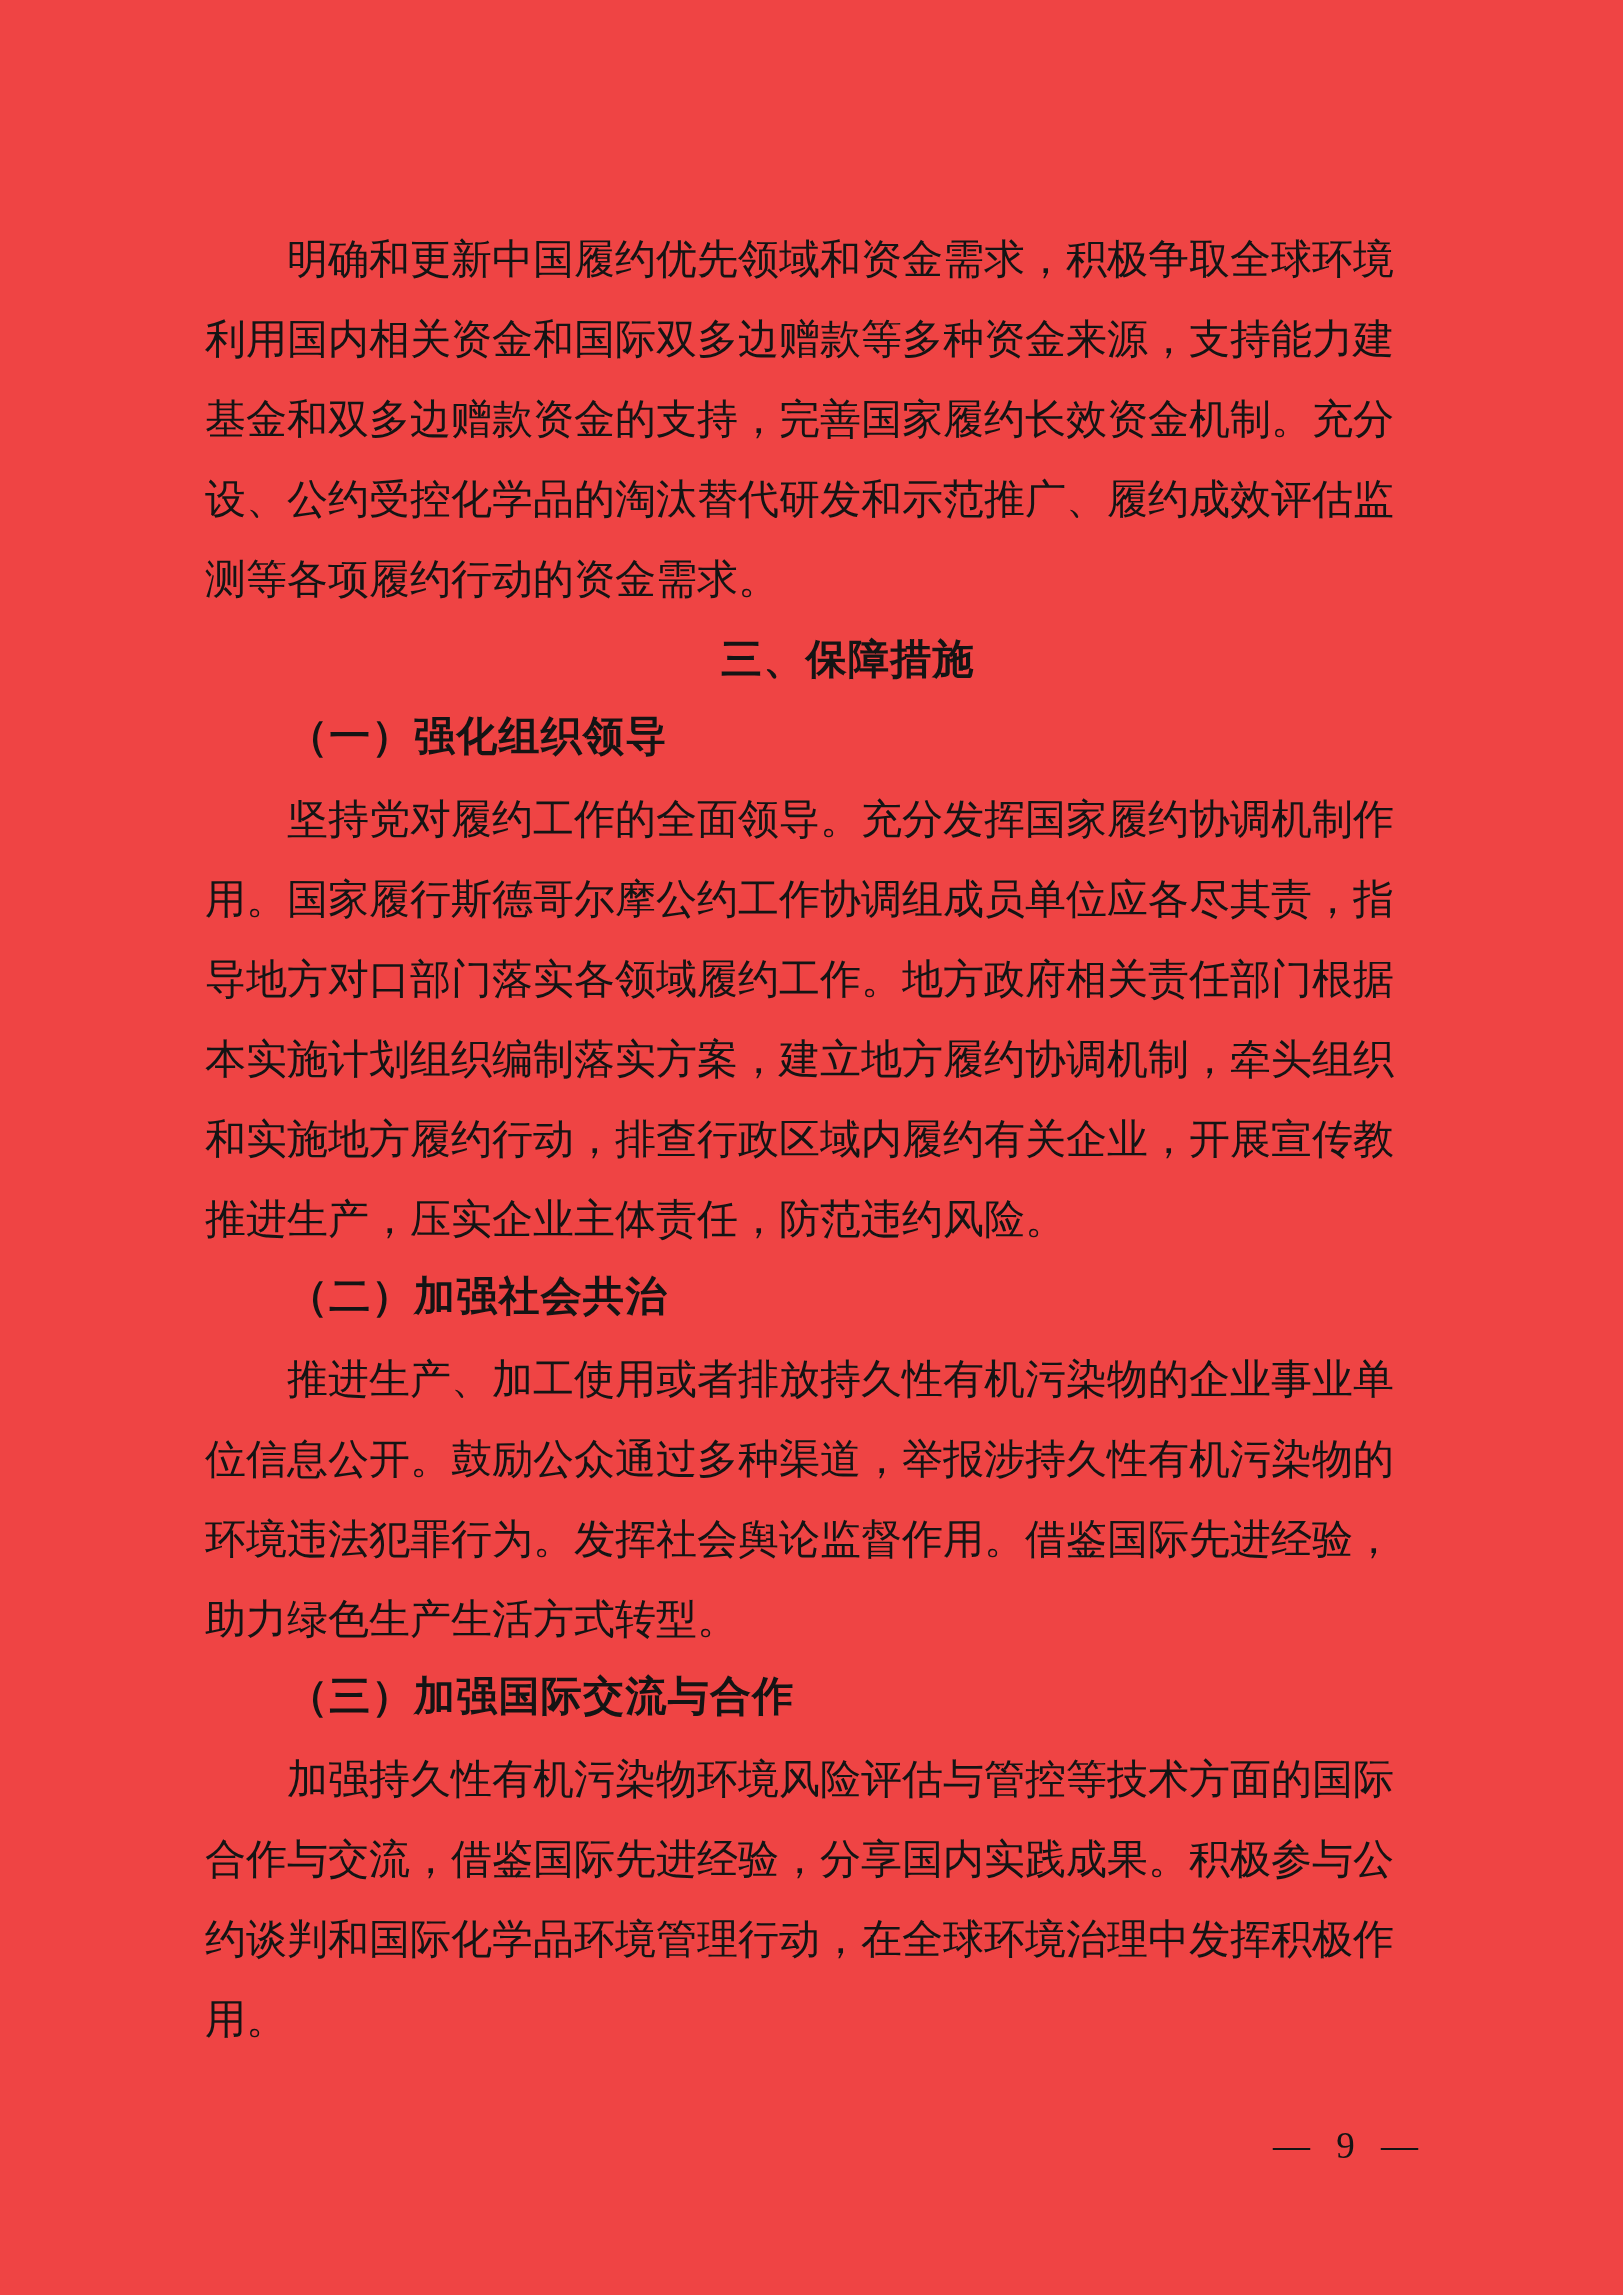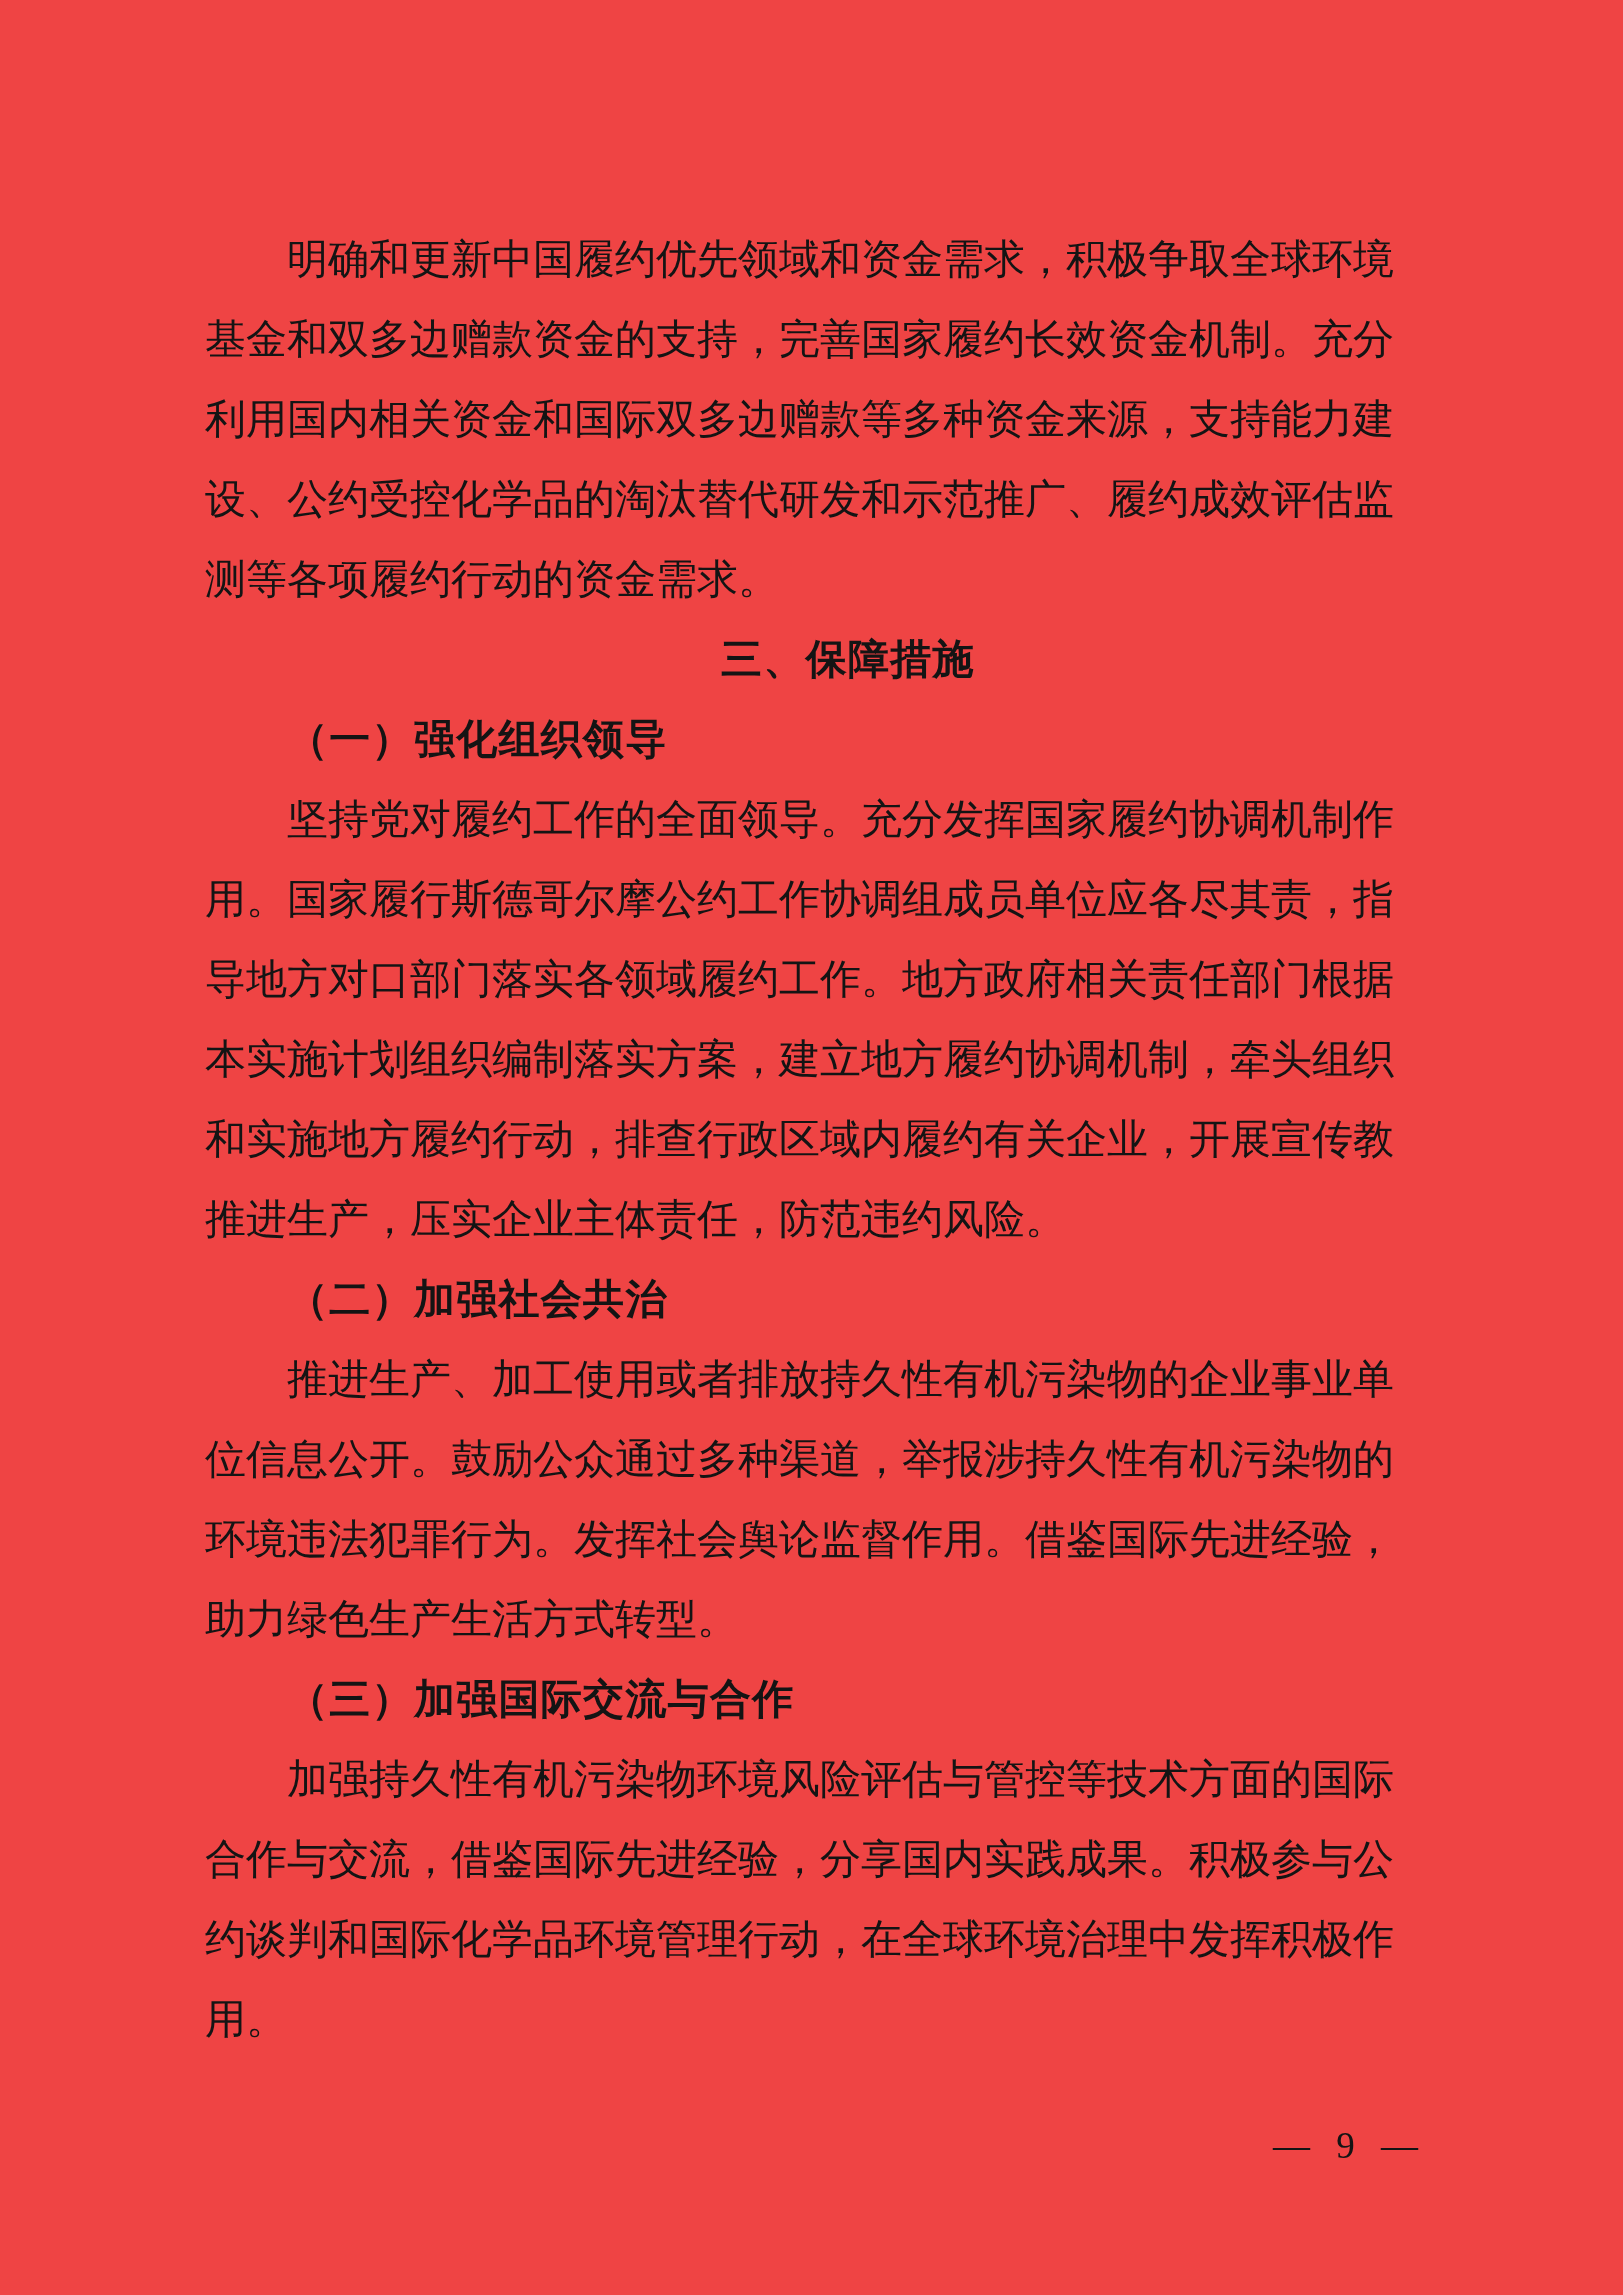--- a/index.html
+++ b/index.html
@@ -34,21 +34,21 @@
     text-indent: 82px;
     font-weight: 700;
     font-family: "Liberation Sans", sans-serif;
     letter-spacing: 1.3px;
     text-align: center;
   }
   
   .sub-heading .line {
     text-indent: 82px;
     font-weight: 700;
-    font-family: Liberation Sans, sans-serif;
+    font-family: Liberation Mono, monospace;
     letter-spacing: 1.3px;
   }
   .page-number {
     position: absolute;
     top: 2124px;
     right: 205px;
     font-size: 37px;
     line-height: 44px;
     font-family: "Liberation Serif", serif;
     color: #141414;
@@ -56,22 +56,22 @@
     white-space: pre;
   }
 </style>
 </head>
 <body>
 
 <div class="page">
   <div class="content">
       <div class="block paragraph">
         <div class="line first">明确和更新中国履约优先领域和资金需求，积极争取全球环境</div>
+        <div class="line">利用国内相关资金和国际双多边赠款等多种资金来源，支持能力建</div>
         <div class="line">基金和双多边赠款资金的支持，完善国家履约长效资金机制。充分</div>
-        <div class="line">利用国内相关资金和国际双多边赠款等多种资金来源，支持能力建</div>
         <div class="line">设、公约受控化学品的淘汰替代研发和示范推广、履约成效评估监</div>
         <div class="line">测等各项履约行动的资金需求。</div>
       </div>
       <div class="block section-heading">
         <div class="line first">三、保障措施</div>
       </div>
       <div class="block sub-heading">
         <div class="line first">（一）强化组织领导</div>
       </div>
       <div class="block paragraph">

